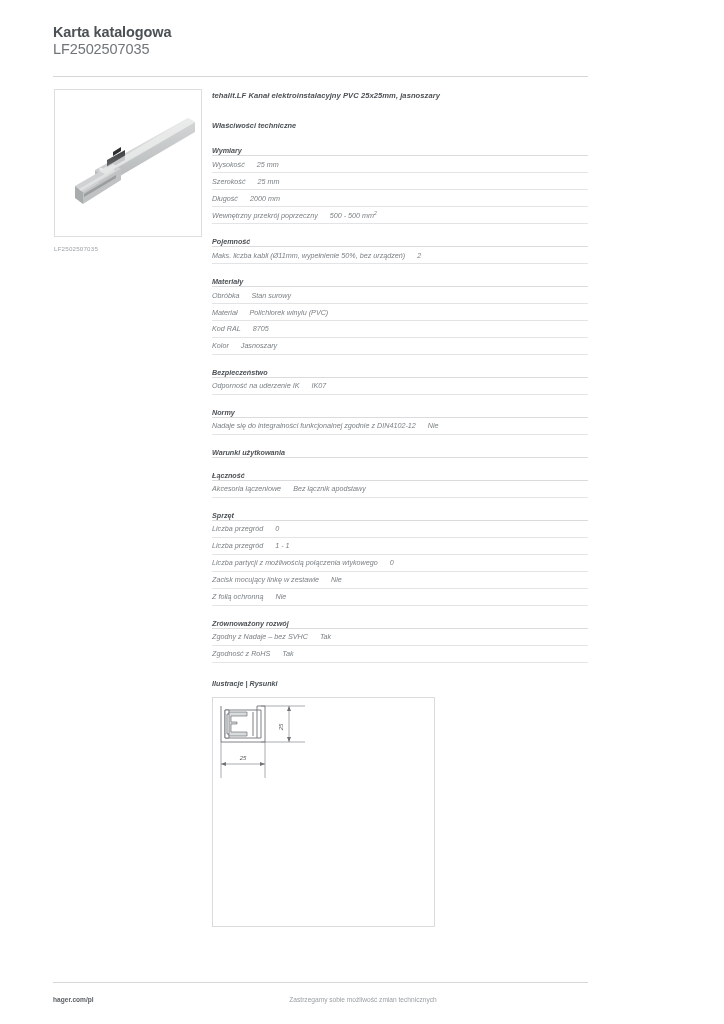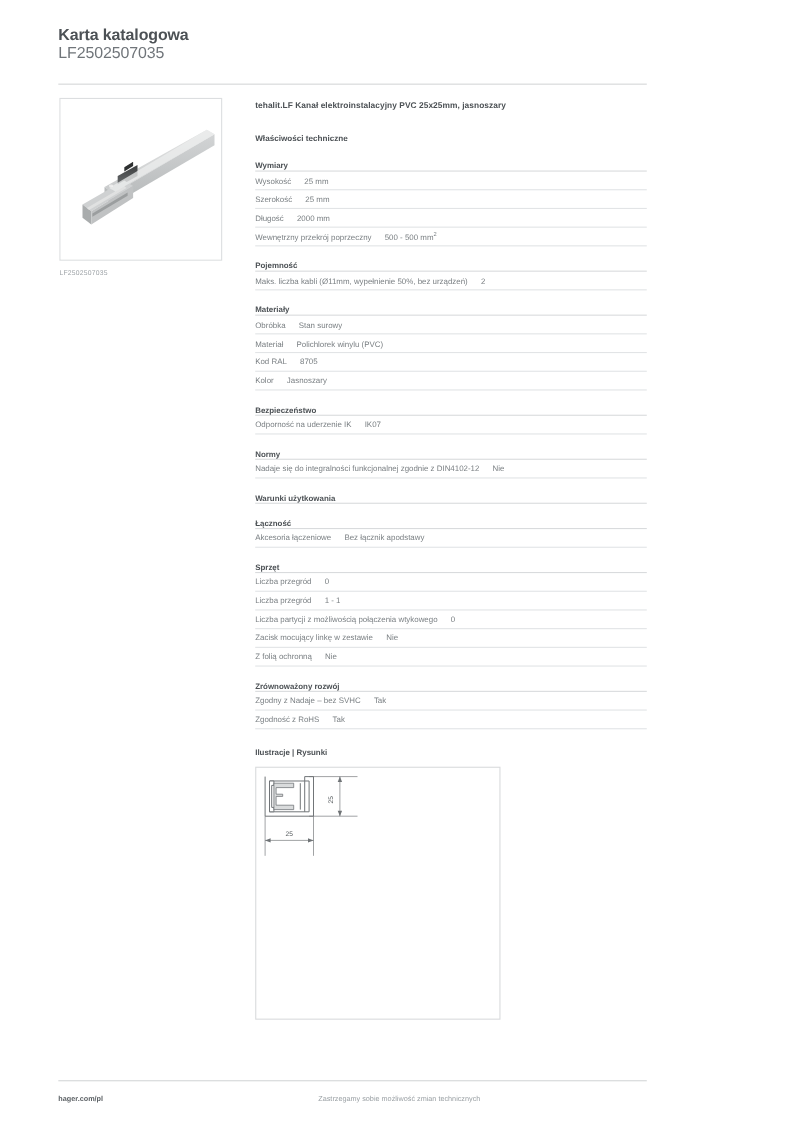--- a/index.html
+++ b/index.html
@@ -87,23 +87,24 @@
     left: 54px;
     top: 245px;
     font-size: 6.2px;
     color: #9ea3a7;
     letter-spacing: 0.2px;
   }
 
   
   .content {
     position: absolute;
-    left: 232px;
+    left: 212px;
     top: 91px;
     width: 457px;
+    font-style: italic;
   }
   .product-name {
     font-size: 7.6px;
     font-weight: bold;
     color: #4c5155;
     letter-spacing: 0.05px;
     margin-bottom: 21px;
   }
   .block-title {
     font-size: 7.4px;

